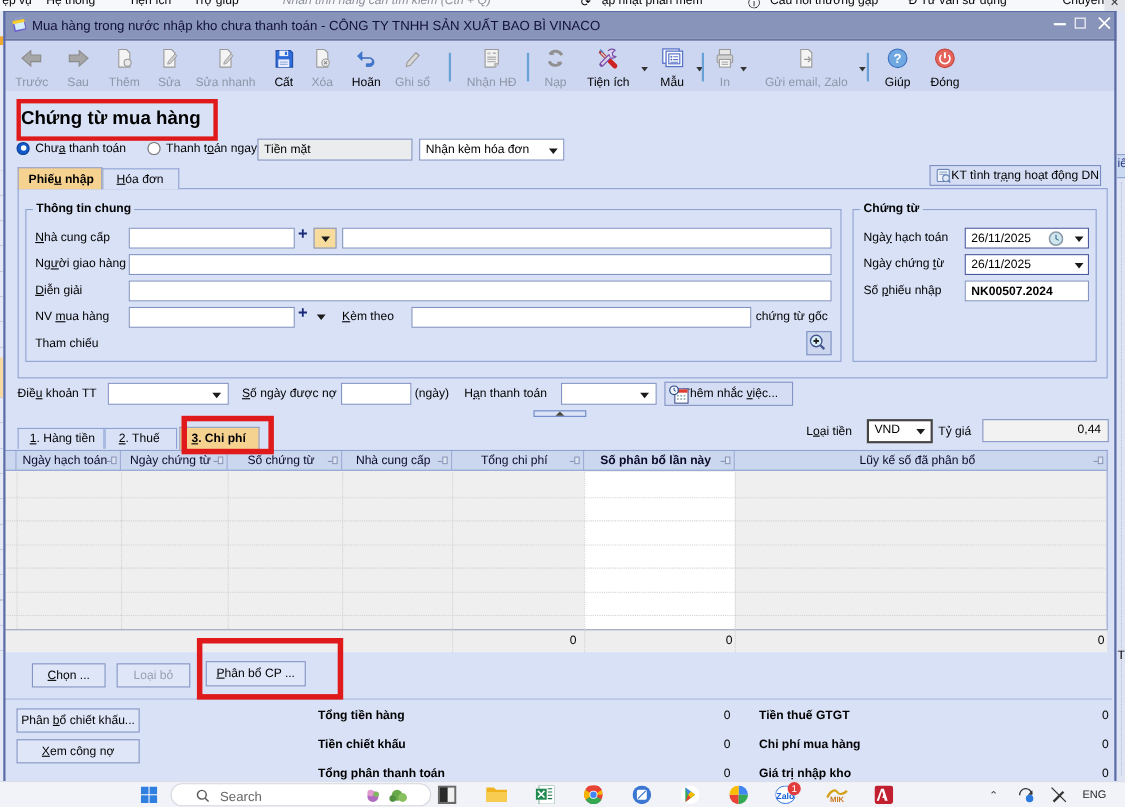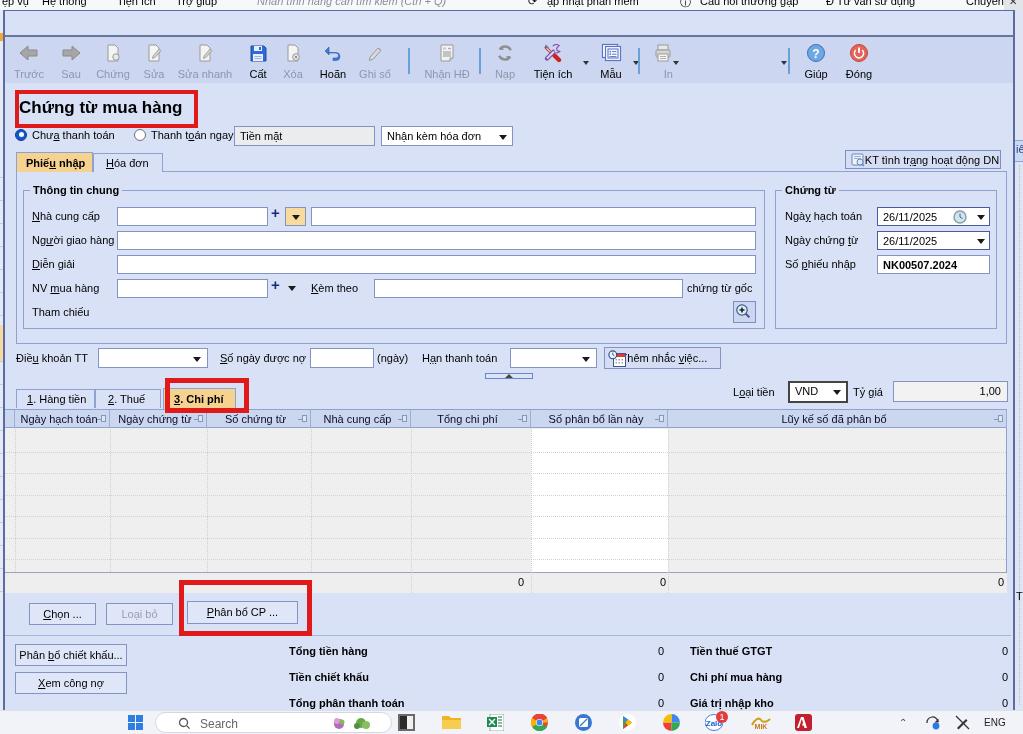--- a/index.html
+++ b/index.html
@@ -55,32 +55,46 @@
   <div class="abs" style="left:4px;top:155px;width:1px;height:540px;border-left:1px dotted #b8c0d8;"></div>
   <div class="lbl" style="left:1px;top:580px;">T</div>
 </div>
 
 <div class="abs" style="left:0;top:10px;width:4px;height:700px;background:#e6eaf6;"></div>
 <div class="abs" style="left:0;top:33px;width:3px;height:8px;background:#f0a830;"></div>
 <div class="abs" style="left:0;top:155px;width:4px;height:440px;background:repeating-linear-gradient(#e6eaf6 0,#e6eaf6 22px,#c3cbe2 22px,#c3cbe2 23px);"></div>
 <div class="abs" style="left:0;top:325px;width:4px;height:36px;background:#f8d9a0;"></div>
 
 <div class="abs" style="left:3px;top:10px;width:1012px;height:724px;background:#d9e1f6;">
+  <div id="titlebar" class="abs" style="left:0;top:0;width:1012px;height:25px;background:#8994ba;">
+    <svg class="abs" style="left:6px;top:4px;" width="17" height="17" viewBox="0 0 17 17">
+          <path d="M2.2 5.2L13 3l2.2 9.6-10.8 2.6z" fill="#6a5ad0"></path>
+          <path d="M3.8 6.2l8.6-1.8 1.6 7.2-8.6 2z" fill="#d2ecfa"></path>
+          <path d="M2.2 5.2L13 3l.6 2.8-10.9 2.2z" fill="#f6ce30"></path>
+          <path d="M5 4.1c-.3-1.3 1.4-1.8 1.8-.5M9 3.2c-.3-1.3 1.4-1.8 1.8-.5" stroke="#98a0e0" stroke-width="1" fill="none"></path>
+        </svg>
+    <div class="lbl" style="left:26px;top:6px;font-size:12px;color:#10103a;">Mua hàng trong nước nhập kho chưa thanh toán - CÔNG TY TNHH SẢN XUẤT BAO BÌ VINACO</div>
+    <div class="abs" style="left:955px;top:11px;width:11px;height:2px;background:#fff;"></div>
+    <div class="abs" style="left:974px;top:6px;width:10px;height:10px;border:1.5px solid #fff;"></div>
+    <svg class="abs" style="left:995px;top:5px;" width="12" height="12" viewBox="0 0 12 12">
+          <path d="M1 1l10 10M11 1l-10 10" stroke="#fff" stroke-width="1.6"></path>
+        </svg>
+  </div>
   <div id="toolbar" class="abs" style="left:0;top:25px;width:1012px;height:48px;background:#ccd6f0;border-top:2px solid #68779f;">
 
     <div class="tbi" style="left:4px;width:44px;"><svg width="22" height="20" viewBox="0 0 22 20">
             <path d="M10 3v4h9v6h-9v4l-8-7z" fill="#a6a6a6" stroke="#8a8a8a"></path>
           </svg><div class="tbl dis">Trước</div></div>
     <div class="tbi" style="left:48px;width:40px;"><svg width="22" height="20" viewBox="0 0 22 20">
             <path d="M12 3v4H3v6h9v4l8-7z" fill="#a6a6a6" stroke="#8a8a8a"></path>
           </svg><div class="tbl dis">Sau</div></div>
     <div class="tbi" style="left:88px;width:44px;"><svg width="20" height="20" viewBox="0 0 20 20">
             <path d="M5 2h7l3 3v13H5z" fill="#f4f4f4" stroke="#9a9a9a"></path>
             <circle cx="13" cy="14" r="3.2" fill="#e9e9e9" stroke="#9a9a9a"></circle>
-          </svg><div class="tbl dis">Chứng</div></div>
+          </svg><div class="tbl dis">Thêm</div></div>
     <div class="tbi" style="left:132px;width:38px;"><svg width="20" height="20" viewBox="0 0 20 20">
             <path d="M5 2h7l3 3v13H5z" fill="#f4f4f4" stroke="#9a9a9a"></path>
             <path d="M9 13l6-7 2 1.6-6 7-2.6.8z" fill="#cfcfcf" stroke="#9a9a9a" stroke-width=".8"></path>
           </svg><div class="tbl dis">Sửa</div></div>
     <div class="tbi" style="left:169px;width:66px;"><svg width="20" height="20" viewBox="0 0 20 20">
             <path d="M5 2h7l3 3v13H5z" fill="#f4f4f4" stroke="#9a9a9a"></path>
             <path d="M9 13l6-7 2 1.6-6 7-2.6.8z" fill="#cfcfcf" stroke="#9a9a9a" stroke-width=".8"></path>
           </svg><div class="tbl dis">Sửa nhanh</div></div>
     <div class="tbi" style="left:237px;width:36px;"><svg width="20" height="20" viewBox="0 0 20 20">
             <path d="M3 3h13l2 2v13H3z" fill="#2f6bd8" stroke="#1d4ea8"></path>
@@ -129,27 +143,31 @@
     <div class="tbi" style="left:588px;width:40px;"><svg width="22" height="20" viewBox="0 0 22 20">
             <rect x="2.5" y="1.5" width="15" height="13" fill="#fff" stroke="#5a74c8" stroke-width="1.2"></rect>
             <rect x="5.5" y="3.5" width="15" height="14" fill="#fff" stroke="#5a74c8" stroke-width="1.2"></rect>
             <rect x="8" y="6" width="10" height="9" fill="none" stroke="#5a74c8" stroke-width="1.1"></rect>
             <rect x="9.5" y="7.8" width="1.6" height="1.6" fill="#5a74c8"></rect>
             <rect x="9.5" y="10.4" width="1.6" height="1.6" fill="#5a74c8"></rect>
             <path d="M12 8.6h4.5M12 11.2h4.5M9.5 13.6h7" stroke="#5a74c8" stroke-width="1"></path>
           </svg><div class="tbl">Mẫu</div></div>
     <div class="tbdd" style="left:630px;"></div>
     <div class="tbsep" style="left:635px;"></div>
-    <div class="tbi" style="left:642px;width:28px;text-align:right;"><svg width="20" height="20" viewBox="0 0 20 20">
+    <div class="tbi" style="left:642px;width:28px;"><svg width="20" height="20" viewBox="0 0 20 20">
             <rect x="5" y="2" width="10" height="5" fill="#e8e8e8" stroke="#9a9a9a"></rect>
             <rect x="3" y="7" width="14" height="7" rx="1" fill="#d4d4d4" stroke="#9a9a9a"></rect>
             <rect x="5" y="11" width="10" height="7" fill="#f6f6f6" stroke="#9a9a9a"></rect>
             <path d="M7 13.5h6M7 15.5h6" stroke="#b0b0b0"></path>
           </svg><div class="tbl dis">In</div></div>
     <div class="tbdd" style="left:670px;"></div>
+    <div class="tbi" style="left:678px;width:104px;"><svg width="20" height="20" viewBox="0 0 20 20">
+            <path d="M5 2h7l3 3v13H5z" fill="#f4f4f4" stroke="#9a9a9a"></path>
+            <path d="M8 11h6m0 0l-2.5-2.5M14 11l-2.5 2.5" stroke="#9a9a9a" stroke-width="1.2" fill="none"></path>
+          </svg><div class="tbl dis">Gửi email, Zalo</div></div>
 
     <div class="tbdd" style="left:778px;"></div>
     <div class="tbsep" style="left:785px;"></div>
     <div class="tbi" style="left:793px;width:40px;"><svg width="20" height="20" viewBox="0 0 20 20">
             <circle cx="10" cy="10" r="8.5" fill="#6fa8e0" stroke="#3a6fc0" stroke-width="1"></circle>
             <text x="10" y="14.5" text-anchor="middle" font-size="12" font-weight="bold" fill="#fff" font-family="Liberation Sans">?</text>
           </svg><div class="tbl">Giúp</div></div>
     <div class="tbi" style="left:834px;width:44px;"><svg width="20" height="20" viewBox="0 0 20 20">
             <circle cx="10" cy="10" r="8.5" fill="#e4635a" stroke="#c64438" stroke-width="1"></circle>
             <path d="M10 4.5v5.5" stroke="#fff" stroke-width="1.8"></path>
@@ -285,21 +303,21 @@
     <div class="abs" style="left:160px;top:305px;width:73px;height:21px;background:#f6d291;border:1px solid #8ea2d2;border-bottom:none;z-index:3;">
           <div class="lbl" style="left:10px;top:4px;font-weight:bold;"><u>3</u>. Chi phí</div>
         </div>
     <div class="lbl" style="left:730px;top:303px;">L<u>o</u>ại tiền</div>
     <div class="field" style="left:785px;top:298px;width:60px;height:22px;border:2px solid #444;">
           <div class="lbl" style="left:5px;top:2px;">VND</div>
           <div class="combo-arr" style="right:5px;top:7px;"></div>
         </div>
     <div class="lbl" style="left:850px;top:303px;">Tỷ <u>g</u>iá</div>
     <div class="field" style="left:890px;top:298px;width:115px;height:21px;background:#f2f2f2;">
-          <div class="lbl" style="right:6px;top:3px;left:auto;">1,00</div>
+          <div class="lbl" style="right:6px;top:3px;left:auto;">0,44</div>
         </div>
 
     <div id="grid" class="abs" style="left:2px;top:326px;width:1002px;height:183px;border-top:1px solid #8ea2d2;border-right:1px solid #8ea2d2;background:#efefef;">
       <div class="abs" style="left:0;top:0;width:1001px;height:18px;background:#cbd6ef;border-bottom:1px solid #8ea2d2;"></div>
       <div class="hc" style="left:0px;width:10px;"></div>
       <div class="hc" style="left:10px;width:95px;">
             <span>Ngày hạch toán</span>
             <b></b>
           </div>
       <div class="hc" style="left:105px;width:97px;">
@@ -311,21 +329,21 @@
             <b></b>
           </div>
       <div class="hc" style="left:306px;width:100px;">
             <span>Nhà cung cấp</span>
             <b></b>
           </div>
       <div class="hc" style="left:406px;width:120px;">
             <span>Tổng chi phí</span>
             <b></b>
           </div>
-      <div class="hc" style="left:526px;width:137px;">
+      <div class="hc" style="left:526px;width:137px;font-weight:bold;">
             <span>Số phân bổ lần này</span>
             <b></b>
           </div>
       <div class="hc" style="left:663px;width:339px;">
             <span>Lũy kế số đã phân bổ</span>
             <b></b>
           </div>
 
       <div class="abs" style="left:526px;top:19px;width:137px;height:143px;background:#fff;"></div>
       <div class="rowline" style="top:42px;"></div>
@@ -346,21 +364,21 @@
       <div class="lbl" style="left:499px;top:166px;width:20px;text-align:right;">0</div>
       <div class="lbl" style="left:641px;top:166px;width:20px;text-align:right;">0</div>
       <div class="lbl" style="left:979px;top:166px;width:20px;text-align:right;">0</div>
       <div class="colline" style="left:526px;top:162px;height:21px;"></div>
       <div class="colline" style="left:663px;top:162px;height:21px;"></div>
       <div class="colline" style="left:406px;top:162px;height:21px;"></div>
     </div>
 
     <div class="btn" style="left:26px;top:520px;width:67px;height:22px;line-height:20px;"><u>C</u>họn ...</div>
     <div class="btn" style="left:103px;top:520px;width:67px;height:22px;line-height:20px;color:#98a0b0;">Loại bỏ</div>
-    <div class="btn" style="left:184px;top:518px;width:111px;height:23px;line-height:21px;"><u>P</u>hân bổ CP ...</div>
+    <div class="btn" style="left:184px;top:518px;width:91px;height:23px;line-height:21px;"><u>P</u>hân bổ CP ...</div>
 
     <div class="abs" style="left:0px;top:552px;width:1008px;height:1px;background:#aab8da;"></div>
     <div class="btn" style="left:12px;top:561px;width:112px;height:22px;line-height:20px;">Phân <u>b</u>ổ chiết khấu...</div>
     <div class="btn" style="left:12px;top:589px;width:112px;height:22px;line-height:20px;"><u>X</u>em công nợ</div>
     <div class="lbl" style="left:286px;top:562px;font-weight:bold;">Tổng tiền hàng</div>
     <div class="lbl" style="left:286px;top:588px;font-weight:bold;">Tiền chiết khấu</div>
     <div class="lbl" style="left:286px;top:614px;font-weight:bold;">Tổng phân thanh toán</div>
     <div class="lbl" style="left:641px;top:562px;width:20px;text-align:right;">0</div>
     <div class="lbl" style="left:641px;top:588px;width:20px;text-align:right;">0</div>
     <div class="lbl" style="left:641px;top:614px;width:20px;text-align:right;">0</div>

